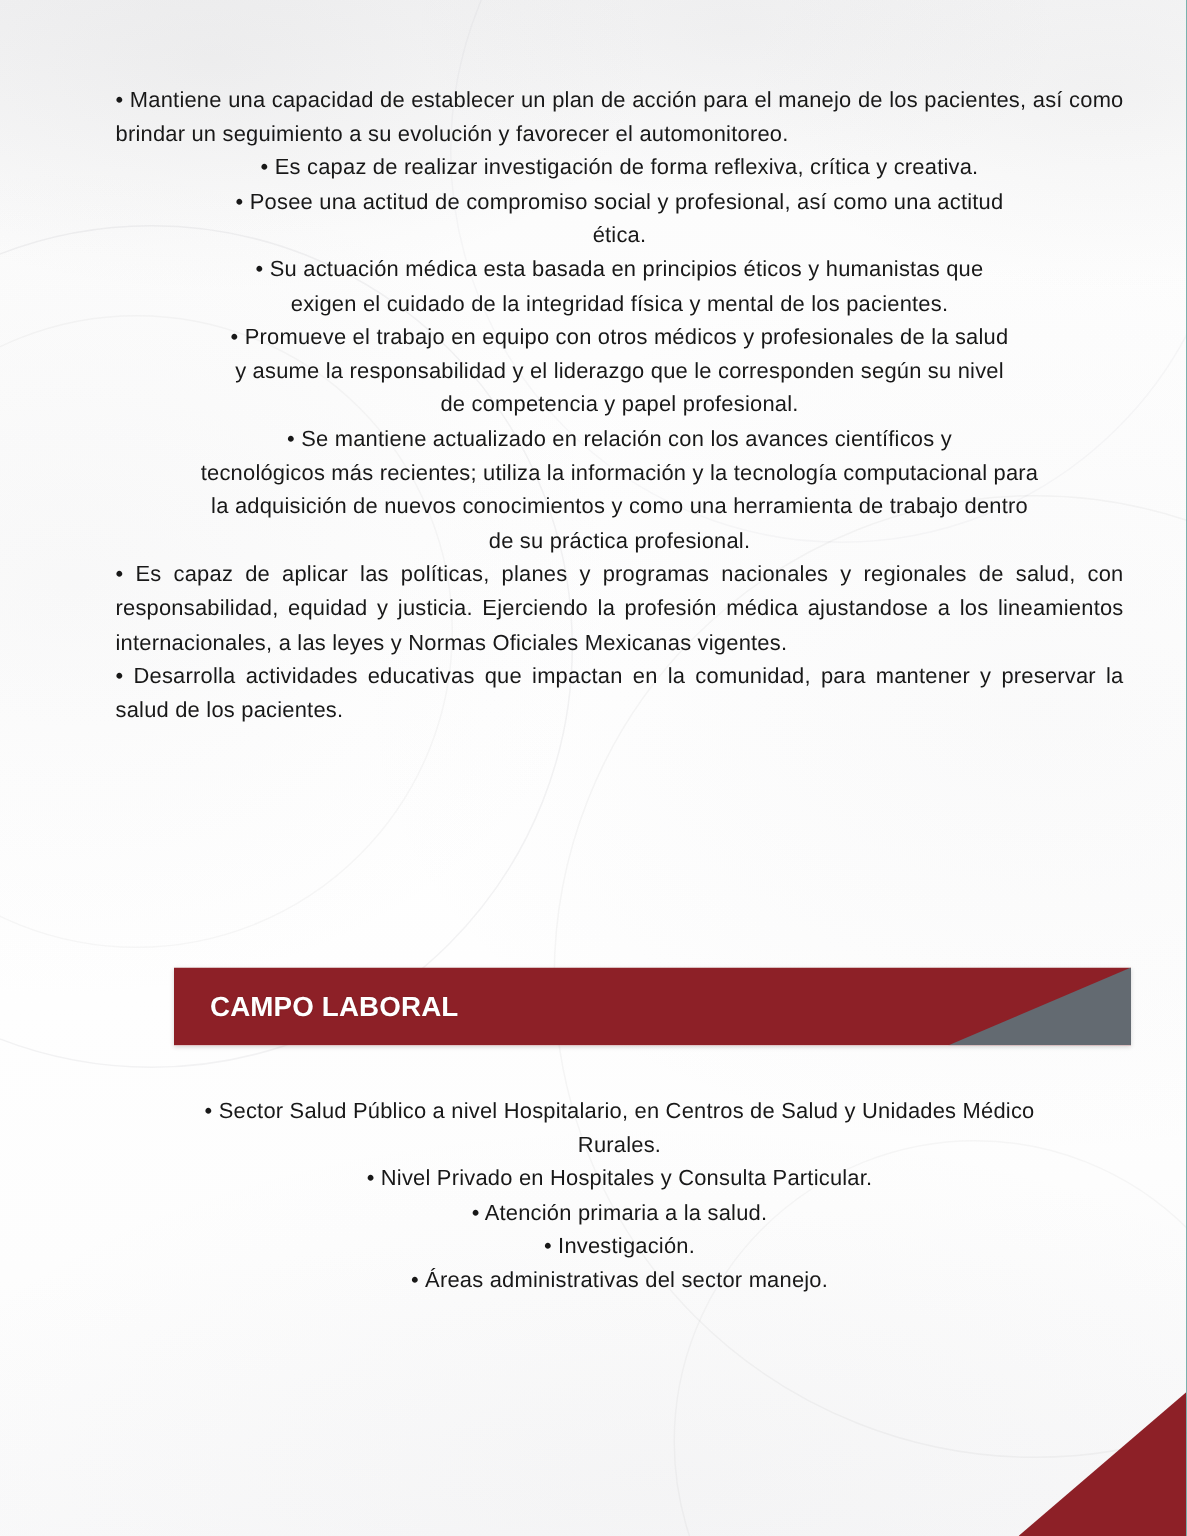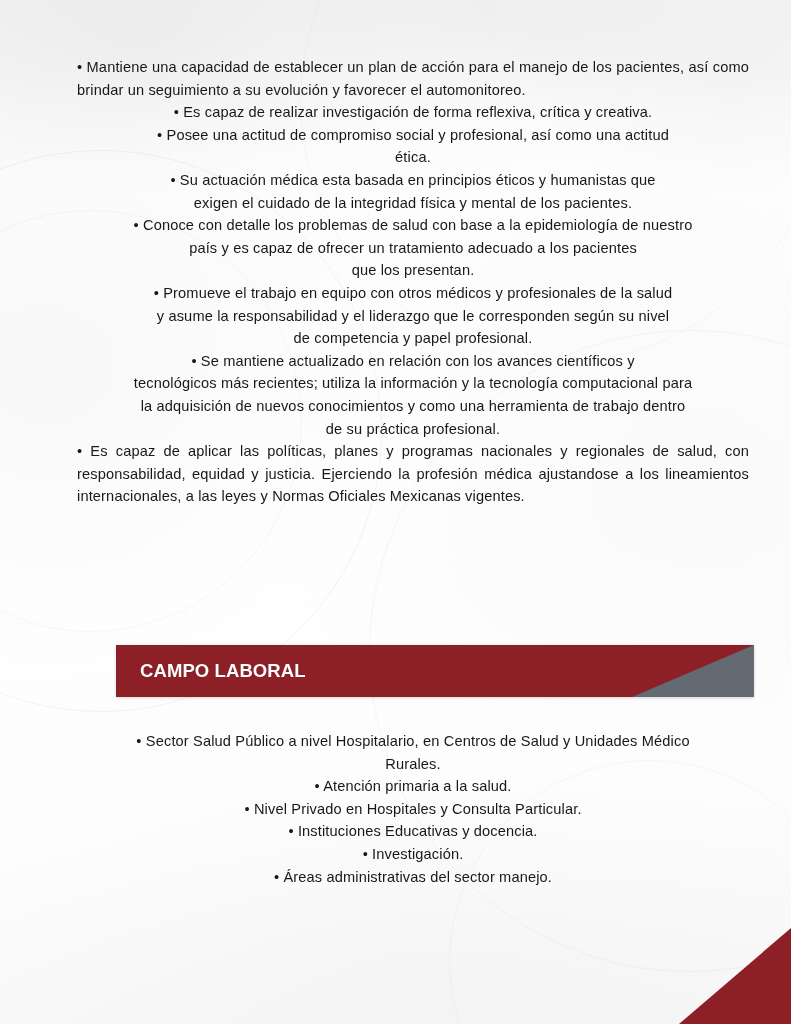--- a/index.html
+++ b/index.html
@@ -146,45 +146,42 @@
 
   <div class="content">
 
     <div class="text-block profile">
       <p class="para justify">• Mantiene una capacidad de establecer un plan de acción para el manejo de los pacientes, así como brindar un seguimiento a su evolución y favorecer el automonitoreo.</p>
       <p class="para">• Es capaz de realizar investigación de forma reflexiva, crítica y creativa.</p>
       <p class="para">• Posee una actitud de compromiso social y profesional, así como una actitud
 ética.</p>
       <p class="para">• Su actuación médica esta basada en principios éticos y humanistas que
 exigen el cuidado de la integridad física y mental de los pacientes.</p>
-      <p class="para">• Conoce con detalle los problemas de salud con base a la epidemiología de nuestro
-país y es capaz de ofrecer un tratamiento adecuado a los pacientes
-que los presentan.</p>
       <p class="para">• Promueve el trabajo en equipo con otros médicos y profesionales de la salud
 y asume la responsabilidad y el liderazgo que le corresponden según su nivel
 de competencia y papel profesional.</p>
       <p class="para">• Se mantiene actualizado en relación con los avances científicos y
 tecnológicos más recientes; utiliza la información y la tecnología computacional para
 la adquisición de nuevos conocimientos y como una herramienta de trabajo dentro
 de su práctica profesional.</p>
       <p class="para justify">• Es capaz de aplicar las políticas, planes y programas nacionales y regionales de salud, con responsabilidad, equidad y justicia. Ejerciendo la profesión médica ajustandose a los lineamientos internacionales, a las leyes y Normas Oficiales Mexicanas vigentes.</p>
+      <p class="para justify">• Desarrolla actividades educativas que impactan en la comunidad, para mantener y preservar la salud de los pacientes.</p>
     </div>
 
     <div class="section-banner">
       <div class="banner-bg"></div>
       <div class="banner-wedge"></div>
       <div class="banner-title">CAMPO LABORAL</div>
     </div>
 
     <div class="text-block campo">
       <p class="para">• Sector Salud Público a nivel Hospitalario, en Centros de Salud y Unidades Médico
 Rurales.</p>
+      <p class="para">• Nivel Privado en Hospitales y Consulta Particular.</p>
       <p class="para">• Atención primaria a la salud.</p>
-      <p class="para">• Nivel Privado en Hospitales y Consulta Particular.</p>
-      <p class="para">• Instituciones Educativas y docencia.</p>
       <p class="para">• Investigación.</p>
       <p class="para">• Áreas administrativas del sector manejo.</p>
     </div>
 
   </div>
 
   <div class="corner-triangle"></div>
 
 </div>
 

